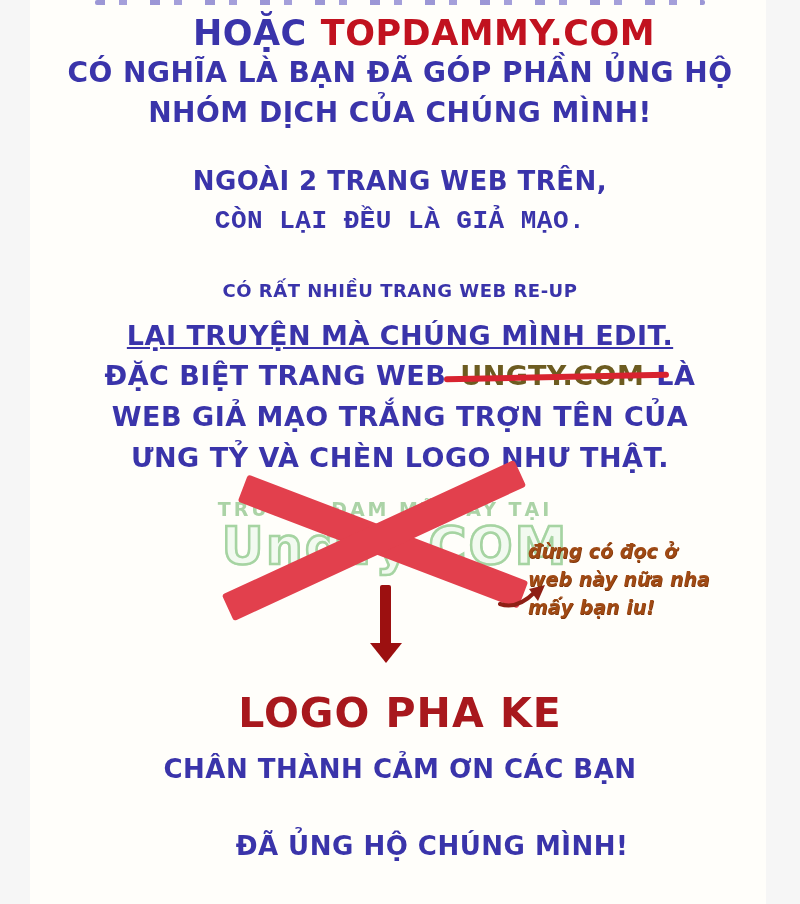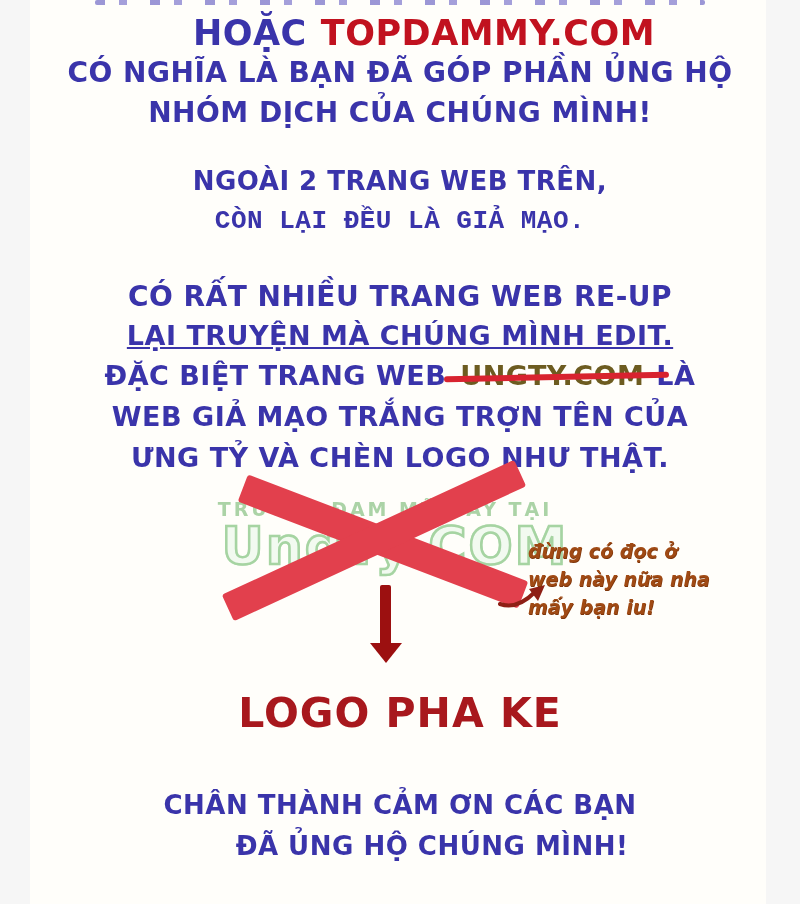--- a/index.html
+++ b/index.html
@@ -89,21 +89,21 @@
   <div class="txtline" style="top:13px;font-size:35px;padding-left:24px;">
     <span class="hoac-prefix">HOẶC</span><span class="hoac-site">TOPDAMMY.COM</span>
   </div>
 
   <div class="txtline blue" style="top:56px;font-size:28px;">CÓ NGHĨA LÀ BẠN ĐÃ GÓP PHẦN ỦNG HỘ</div>
   <div class="txtline blue" style="top:96px;font-size:28px;">NHÓM DỊCH CỦA CHÚNG MÌNH!</div>
 
   <div class="txtline blue" style="top:166px;font-size:26px;">NGOÀI 2 TRANG WEB TRÊN,</div>
   <div class="txtline blue" style="top:206px;font-size:26px;font-family:Liberation Mono, monospace;">CÒN LẠI ĐỀU LÀ GIẢ MẠO.</div>
 
-  <div class="txtline blue" style="top:280px;font-size:28px;">CÓ RẤT NHIỀU TRANG WEB RE-UP</div>
+  <div class="txtline blue" style="top:280px;font-size:18px;">CÓ RẤT NHIỀU TRANG WEB RE-UP</div>
   <div class="txtline blue" style="top:320px;font-size:27px;text-decoration:underline;">LẠI TRUYỆN MÀ CHÚNG MÌNH EDIT.</div>
 
   <div class="txtline blue" style="top:360px;font-size:27px;">
     <span>ĐẶC BIỆT TRANG WEB</span><span class="struck">UNGTY.COM</span><span>LÀ</span>
   </div>
 
   <div class="txtline blue" style="top:401px;font-size:27px;">WEB GIẢ MẠO TRẮNG TRỢN TÊN CỦA</div>
   <div class="txtline blue" style="top:442px;font-size:27px;">ƯNG TỶ VÀ CHÈN LOGO NHƯ THẬT.</div>
 
   <div class="logo-tagline">TRUYỆN ĐAM MỸ HAY TẠI</div>
@@ -121,15 +121,15 @@
     <div>đừng có đọc ở</div>
     <div>web này nữa nha</div>
     <div>mấy bạn iu!</div>
   </div>
 
   <div class="down-arrow-shaft"></div>
   <div class="down-arrow-head"></div>
 
   <div class="logo-caption">LOGO PHA KE</div>
 
-  <div class="txtline blue" style="top:790px;font-size:26px;">CHÂN THÀNH CẢM ƠN CÁC BẠN</div>
+  <div class="txtline blue" style="top:754px;font-size:26px;">CHÂN THÀNH CẢM ƠN CÁC BẠN</div>
   <div class="txtline blue" style="top:831px;font-size:26px;padding-left:32px;">ĐÃ ỦNG HỘ CHÚNG MÌNH!</div>
 </div>
 
 </body></html>

